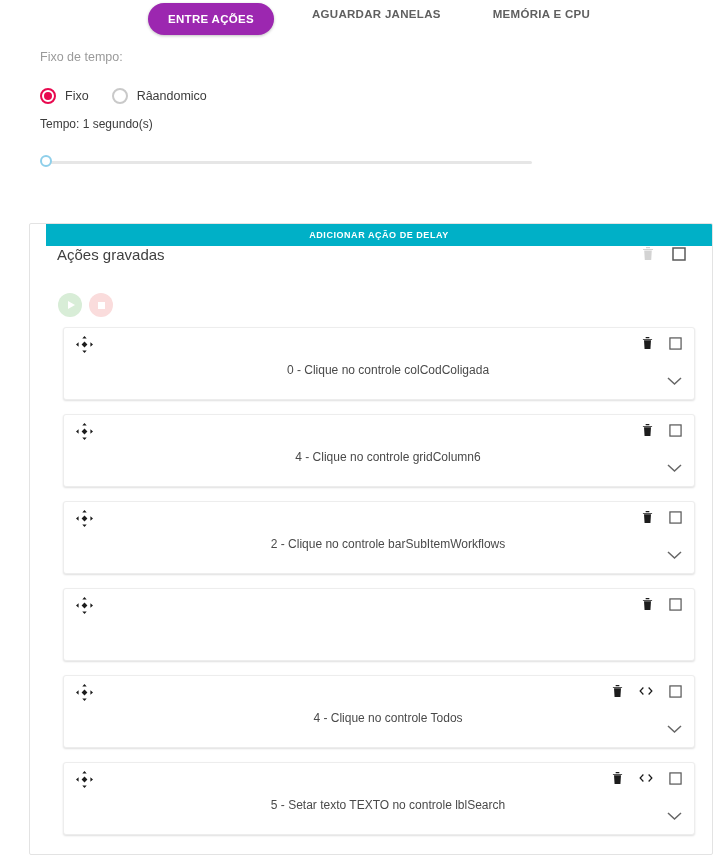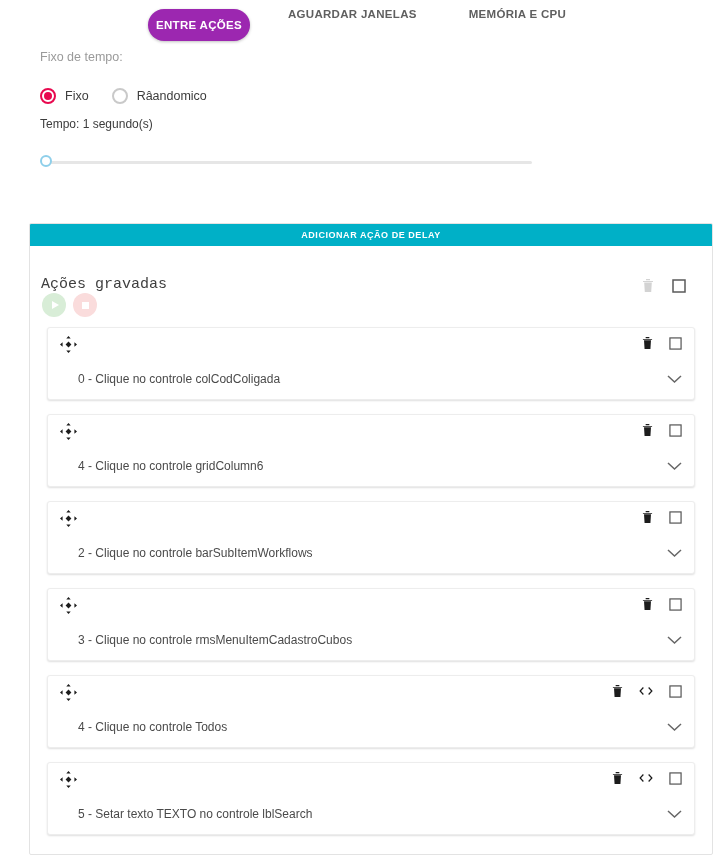--- a/index.html
+++ b/index.html
@@ -18,22 +18,22 @@
   }
   .tab {
     font-size: 11.5px; letter-spacing: .3px; font-weight: 700;
     color: #5f5f5f; text-transform: uppercase;
     padding: 8px 14px; white-space: nowrap;
     cursor: pointer; background: none; border: none;
     font-family: "Liberation Sans", sans-serif;
   }
   .tab.active {
     background: #9c27b0; color: #ffffff;
-    border-radius: 22px; padding: 10px 8px;
-    margin-top: 9px; margin-left: 5px;
+    border-radius: 22px; padding: 10px 20px;
+    margin-top: 3px; margin-left: 5px;
     box-shadow: 0 1px 3px rgba(0,0,0,.25);
   }
   .tab-spacer { width: 143px; }
   .tab-gap { width: 24px; }
 
   
   .settings { position: absolute; top: 50px; left: 40px; width: 560px; }
   .field-label { font-size: 12.5px; color: #9a9a9a; margin-bottom: 10px; }
   .radio-row { display: flex; align-items: center; gap: 9px; margin-bottom: 13px; margin-top: 24px; }
   .radio {
@@ -59,32 +59,31 @@
     position: absolute; top: 0; left: 0; width: 12px; height: 12px;
     border-radius: 50%; border: 2px solid #8ecfea; background: #fff;
     cursor: pointer;
   }
 
   
   .panel {
     position: absolute; left: 29px; top: 223px;
     width: 684px; height: 632px;
     background: #ffffff; border: 1px solid #e3e3e3;
-    border-radius: 2px; overflow: hidden;
+    border-radius: 2px; overflow: hidden; padding-left: 16px;
   }
   .delay-bar {
     height: 22px; background: #00b0c7; color: #fff;
     display: flex; align-items: center; justify-content: center;
     font-size: 9px; font-weight: 700; letter-spacing: .55px;
     text-transform: uppercase; cursor: pointer;
   }
   .panel-head {
-    height: 47px; display: flex; align-items: flex-end;
+    height: 47px; display: flex; align-items: flex-start;
     padding: 0 26px 0 11px;
-    font-family: Liberation Mono, monospace;
   }
   .panel-title { font-size: 15px; color: #3f3f3f; flex: 1; }
   .head-icons { display: flex; align-items: center; gap: 18px; }
 
   .transport { display: flex; gap: 7px; padding: 0 0 4px 12px; }
   .tbtn {
     width: 24px; height: 24px; border-radius: 50%;
     display: flex; align-items: center; justify-content: center;
     cursor: pointer;
   }
@@ -101,21 +100,21 @@
     background: #fff; border: 1px solid #ededed; border-radius: 3px;
     box-shadow: 0 1px 2px rgba(0,0,0,.13);
     height: 73px; margin-bottom: 14px;
     position: relative; padding: 8px 12px 0 12px;
   }
   .card-top { display: flex; align-items: flex-start; height: 26px; }
   .drag-handle { cursor: grab; line-height: 0; }
   .card-top-icons { margin-left: auto; display: flex; align-items: center; gap: 16px; }
   .card-bottom {
     display: flex; align-items: center;
-    position: absolute; left: 12px; right: 12px; bottom: 13px;
+    position: absolute; left: 12px; right: 12px; bottom: 13px; flex-direction: column;
   }
   .card-text { font-size: 12px; color: #4a4a4a; padding-left: 18px; }
   .chevron { margin-left: auto; cursor: pointer; line-height: 0; }
   .ico { cursor: pointer; line-height: 0; display: inline-flex; }
   .ico.disabled { cursor: default; }
 </style>
 </head>
 <body>
 
 <div class="tabbar">
@@ -279,28 +278,20 @@
               <path d="M1 3h10v1H1zM4 1h4v1.2H4zM2.2 4.4h7.6L9.2 14H2.8z"></path>
             </svg>
           </span>
           <span class="ico">
             <svg width="13" height="13" viewBox="0 0 14 14" fill="none" stroke="#555" stroke-width="1.3">
               <rect x="1" y="1" width="12" height="12"></rect>
             </svg>
           </span>
         </div>
       </div>
-      <div class="card-bottom">
-        <span class="card-text">3 - Clique no controle rmsMenuItemCadastroCubos</span>
-        <span class="chevron ico">
-          <svg width="15" height="9" viewBox="0 0 15 9" fill="none" stroke="#666" stroke-width="1.5">
-            <path d="M1 1l6.5 6L14 1"></path>
-          </svg>
-        </span>
-      </div>
     </div>
 
     <div class="card">
       <div class="card-top">
         <span class="drag-handle ico">
           <svg width="17" height="17" viewBox="0 0 17 17" fill="#1c1c1c">
             <path d="M8.5 0l2.2 2.6H6.3zM8.5 17l2.2-2.6H6.3zM0 8.5l2.6-2.2v4.4zM17 8.5l-2.6 2.2V6.3zM8.5 5.6l2.9 2.9-2.9 2.9-2.9-2.9z"></path>
           </svg>
         </span>
         <div class="card-top-icons">

